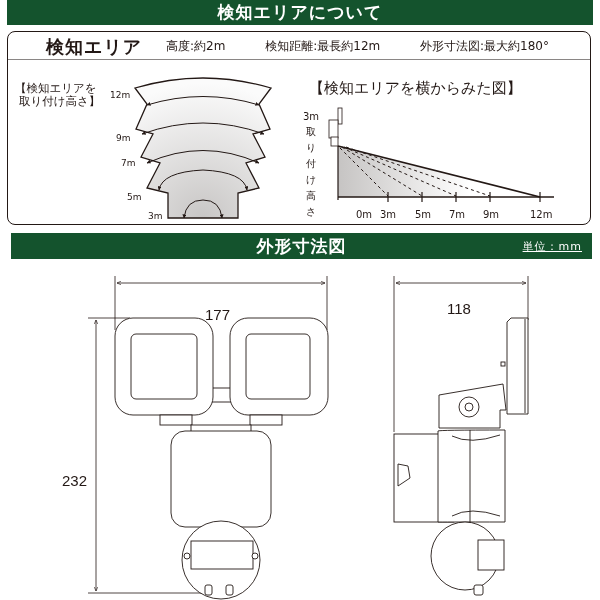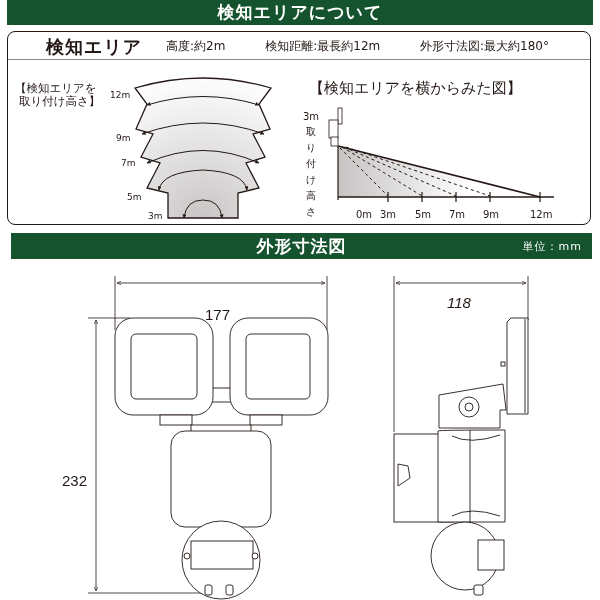--- a/index.html
+++ b/index.html
@@ -1,20 +1,20 @@
 <!DOCTYPE html>
 <html><head>
 <meta charset="utf-8">
 <style>
   html,body{margin:0;padding:0;background:#fff;}
   body{width:600px;height:600px;position:relative;overflow:hidden;font-family:"DejaVu Sans",sans-serif;color:#231815;}
   .band{position:absolute;background:#14532d;color:#fff;font-weight:bold;display:flex;align-items:center;justify-content:center;}
   .band1{left:7px;top:0;width:586px;height:25px;font-size:17px;letter-spacing:1px;}
   .band2{left:11px;top:233px;width:581px;height:26px;font-size:17px;letter-spacing:1px;}
-  .unit{position:absolute;right:10px;top:6px;font-size:11px;font-weight:normal;letter-spacing:1px;}
+  .unit{position:absolute;right:10px;top:6px;font-size:11px;font-weight:normal;letter-spacing:1px;text-decoration:underline;}
   .box{position:absolute;left:7px;top:31px;width:584px;height:194px;border:1.5px solid #231815;border-radius:8px;box-sizing:border-box;}
   .box-head{position:absolute;left:0;top:0;width:100%;height:27px;border-bottom:1px solid #8a8685;display:flex;align-items:center;}
   .box-title{position:absolute;left:38px;top:3px;font-size:18px;font-weight:bold;letter-spacing:1px;}
   .specs{position:absolute;left:136px;top:6px;font-size:12px;white-space:nowrap;}
   .specs span{margin-right:14px;margin-left:22px;}
   .note{position:absolute;left:10px;top:32px;font-size:8.5px;color:#555;white-space:nowrap;}
   .lbl{position:absolute;font-size:11px;line-height:13px;}
   .svgabs{position:absolute;left:0;top:0;}
   .dim{position:absolute;font-family:"Liberation Sans",sans-serif;font-size:15px;color:#231815;margin-top:44px;}
 </style>
@@ -166,18 +166,18 @@
     <line x1="470" y1="430" x2="470" y2="590"></line>
     <path d="M398,464 L408,466 L410,478 L398,486 Z"></path>
     <circle cx="465" cy="556" r="34"></circle>
     <rect x="478" y="540" width="26" height="30"></rect>
     <rect x="474" y="585" width="9" height="10" rx="2"></rect>
   </g>
 </svg>
 
 <div class="dim" style="left:205px;top:262px;">177</div>
 <div class="dim" style="left:62px;top:428px;">232</div>
-<div class="dim" style="left:447px;top:250px;font-style:italic;">118</div>
+<div class="dim" style="left:447px;top:256px;">118</div>
 
 <div class="band band2">
   <span>外形寸法図</span>
   <span class="unit">単位：mm</span>
 </div>
 
 </body></html>

